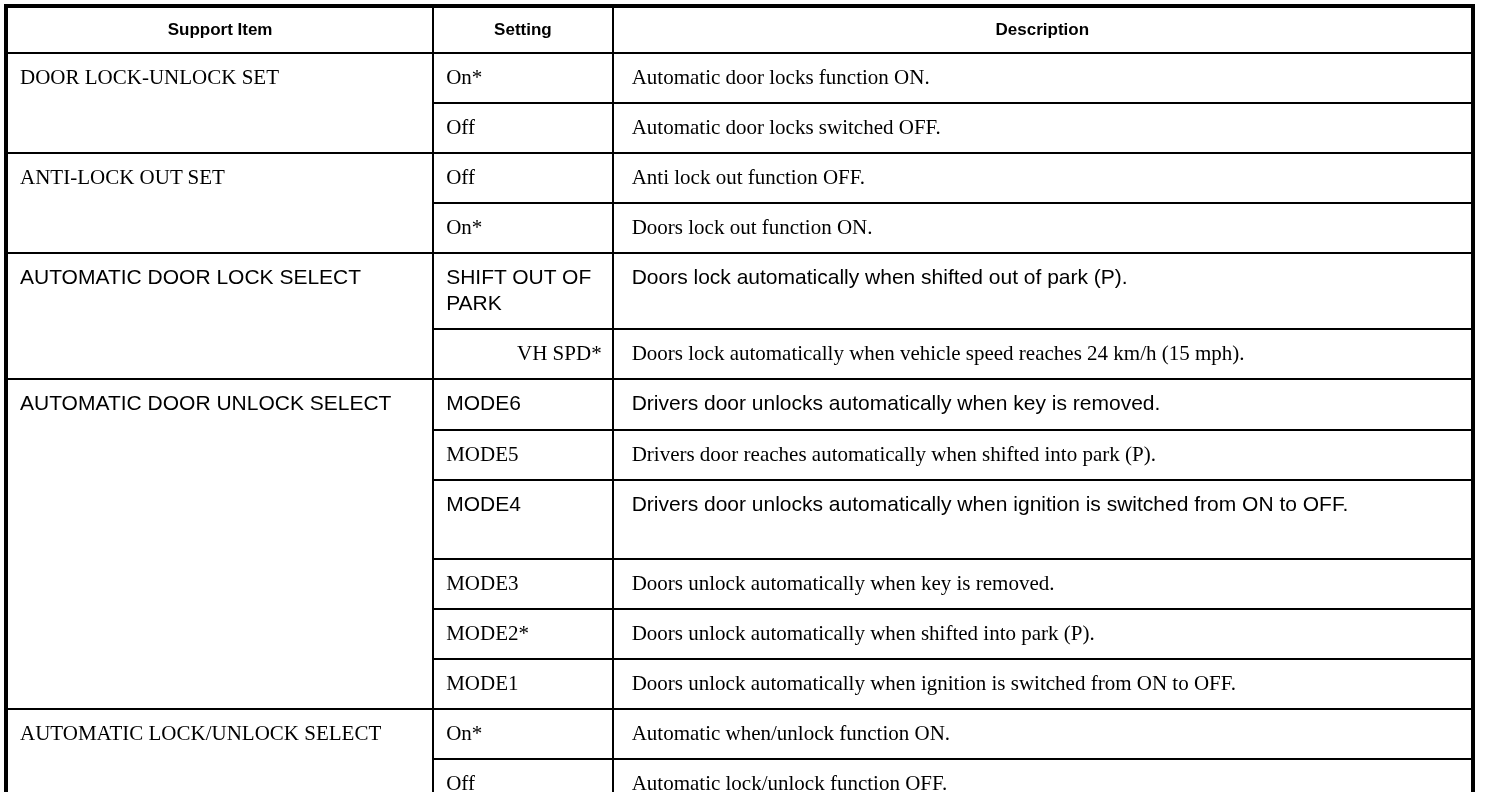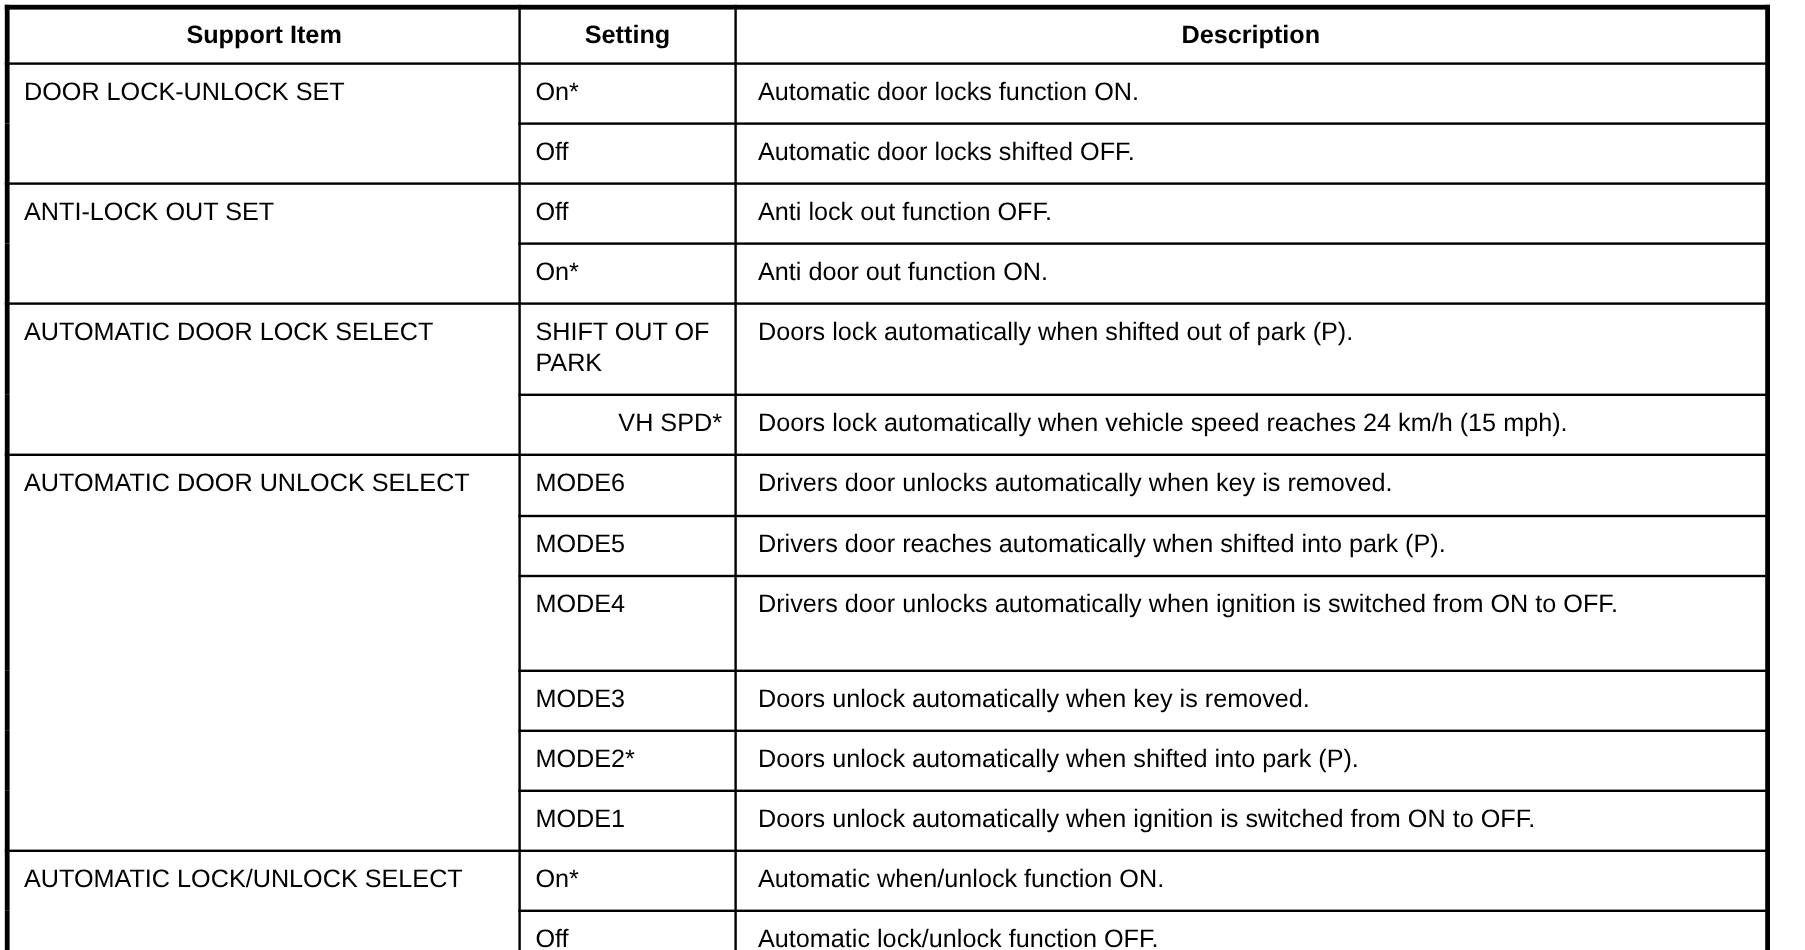--- a/index.html
+++ b/index.html
@@ -37,42 +37,42 @@
   table.support-table th,
   table.support-table td {
     border: 2px solid #000000;
     vertical-align: top;
     padding: 0;
     background: #ffffff;
   }
   thead th {
     text-align: center;
     font-weight: bold;
-    font-size: 21px;
+    font-size: 17px;
     height: 44px;
     line-height: 44px;
     padding: 0 6px;
     white-space: nowrap;
   }
   td .cell {
     font-size: 21px;
     line-height: 26px;
     padding: 10px 10px 10px 12px;
   }
   td.item-cell .cell {
     padding-left: 12px;
   }
   td.set-cell .cell {
     padding-left: 12px;
   }
   td.desc-cell .cell {
     padding-left: 18px;
   }
   
-  tr.r-h-48 td { height: 48px; }
+  tr.r-h-48 td { height: 48px; font-family: Liberation Serif, serif; }
   tr.r-h-49 td { height: 49px; margin-top: 28px; }
   tr.r-h-74 td { height: 74px; margin-top: 23px; }
   tr.r-h-77 td { height: 77px; }
   .nowrap { white-space: nowrap; text-align: right; }
 </style>
 </head>
 <body>
 
 <div id="page">
 
@@ -102,41 +102,41 @@
         </td>
         <td class="desc-cell">
           <div class="cell">Automatic door locks function ON.</div>
         </td>
       </tr>
       <tr class="r-h-48">
         <td class="set-cell">
           <div class="cell">Off</div>
         </td>
         <td class="desc-cell">
-          <div class="cell">Automatic door locks shifted OFF.</div>
+          <div class="cell">Automatic door locks switched OFF.</div>
         </td>
       </tr>
 
       <tr class="r-h-48">
         <td class="item-cell" rowspan="2">
           <div class="cell">ANTI-LOCK OUT SET</div>
         </td>
         <td class="set-cell">
           <div class="cell">Off</div>
         </td>
         <td class="desc-cell">
           <div class="cell">Anti lock out function OFF.</div>
         </td>
       </tr>
       <tr class="r-h-48">
         <td class="set-cell">
           <div class="cell">On*</div>
         </td>
         <td class="desc-cell">
-          <div class="cell">Anti door out function ON.</div>
+          <div class="cell">Doors lock out function ON.</div>
         </td>
       </tr>
 
       <tr class="r-h-74">
         <td class="item-cell" rowspan="2">
           <div class="cell">AUTOMATIC DOOR LOCK SELECT</div>
         </td>
         <td class="set-cell">
           <div class="cell">SHIFT OUT OF PARK</div>
         </td>

